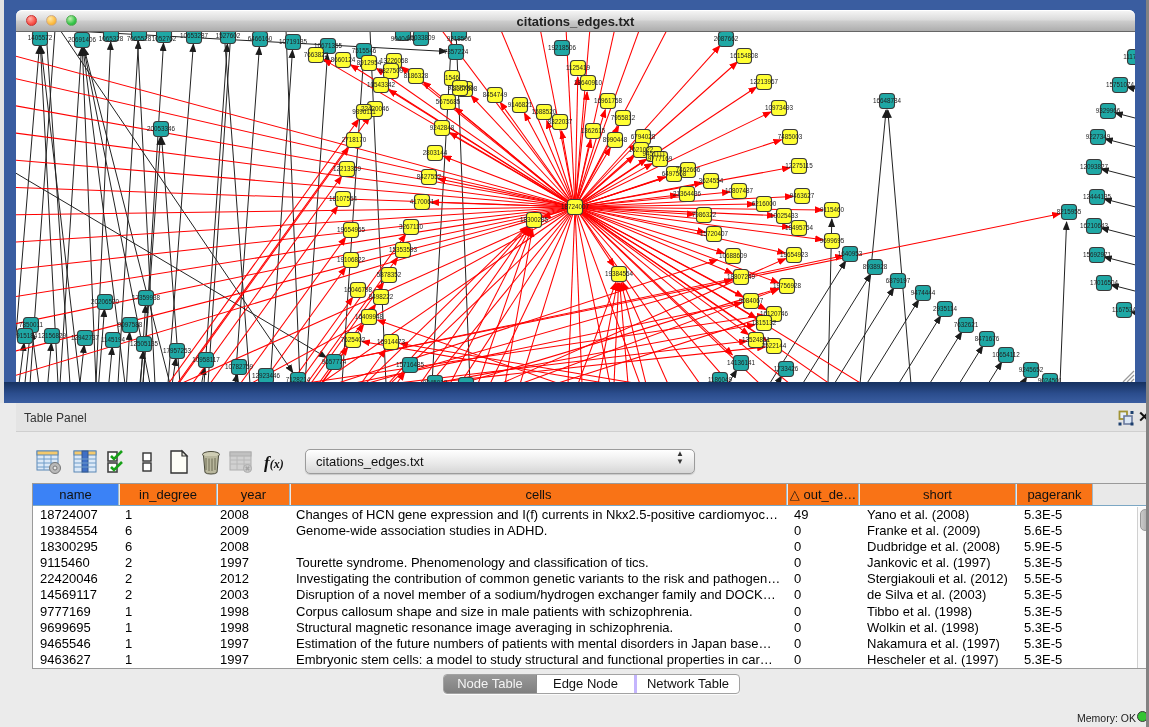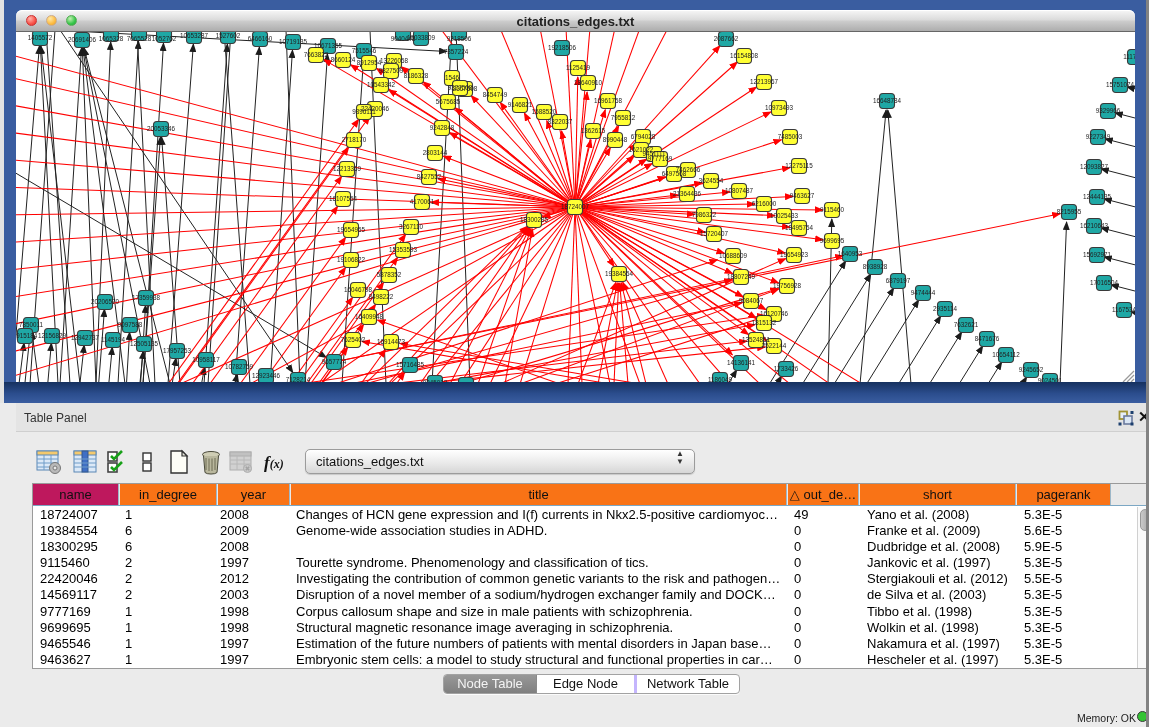--- a/index.html
+++ b/index.html
@@ -641,27 +641,27 @@
           <rect x="2" y="3" width="21" height="18" fill="#c9c9c9" stroke="#9a9a9a"></rect>
           <rect x="2" y="3" width="21" height="4" fill="#b3b3b3" stroke="#9a9a9a"></rect>
           <path d="M2 11h21M2 15h21M9 7v14M16 7v14" stroke="#a8a8a8" fill="none"></path>
           <circle cx="19.5" cy="19.5" r="4" fill="#bdbdbd" stroke="#9a9a9a"></circle>
           <path d="M17.8 17.8 l3.4 3.4 M21.2 17.8 l-3.4 3.4" stroke="#8b8b8b" stroke-width="1.5"></path>
         </svg></div>
       <div id="fx">f<i>(x)</i></div>
     <div id="combo">citations_edges.txt<span class="arr">▲<br>▼</span></div>
     <div id="tbl">
       <div id="thead">
-        <div class="th" style="left:0;width:86px;background:#be185d;">name</div>
+        <div class="th" style="left:0;width:86px;background:#3b82f6;">name</div>
         <div class="th" style="left:87px;width:97px;">in_degree</div>
         <div class="th" style="left:185px;width:72px;">year</div>
-        <div class="th" style="left:258px;width:496px;">title</div>
+        <div class="th" style="left:258px;width:496px;">cells</div>
         <div class="th" style="left:755px;width:71px;">△ out_de…</div>
         <div class="th" style="left:827px;width:156px;">short</div>
-        <div class="th" style="left:984px;width:94px;">pagerank</div>
+        <div class="th" style="left:984px;width:76px;">pagerank</div>
       </div>
       <div id="tbody">
           <div class="tr">
             <div class="c c0">18724007</div>
             <div class="c c1">1</div>
             <div class="c c2">2008</div>
             <div class="c c3">Changes of HCN gene expression and I(f) currents in Nkx2.5-positive cardiomyoc…</div>
             <div class="c c4">49</div>
             <div class="c c5">Yano et al. (2008)</div>
             <div class="c c6">5.3E-5</div>

